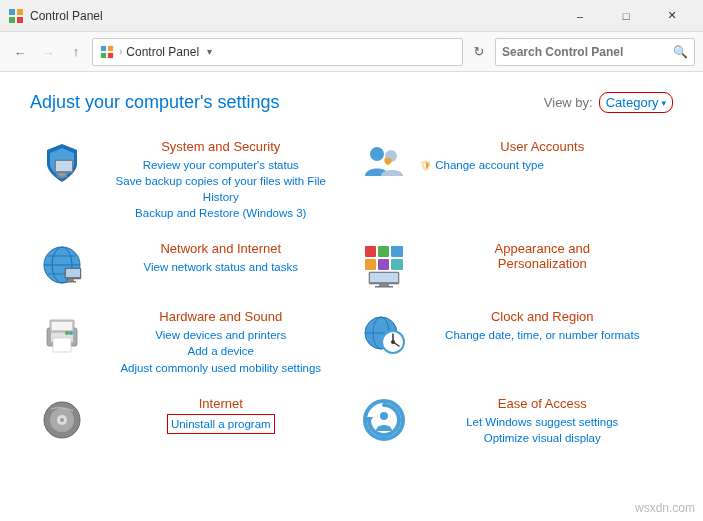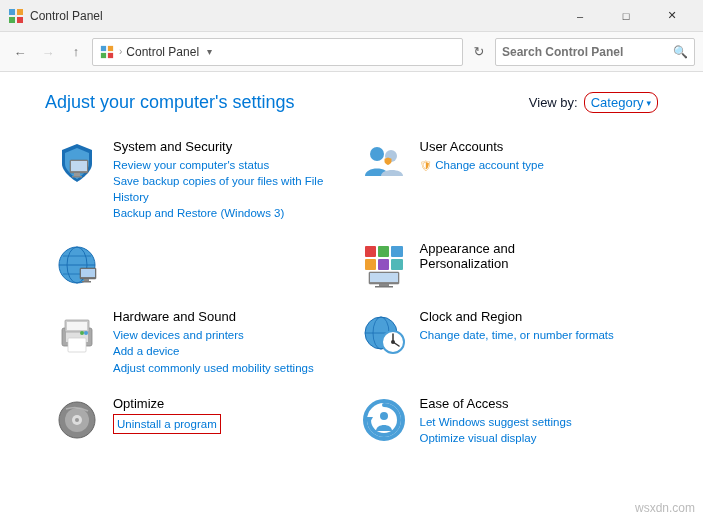--- a/index.html
+++ b/index.html
@@ -139,43 +139,44 @@
       background: transparent;
       font-weight: bold;
     }
     .search-icon {
       color: #666;
       font-size: 12px;
     }
 
     
     .main-content {
-      padding: 20px 45px;
+      padding: 20px 30px;
       height: calc(521px - 32px - 40px);
       overflow: hidden;
+      text-align: center;
     }
     .page-header {
       display: flex;
       align-items: center;
       justify-content: space-between;
       margin-bottom: 20px;
     }
     .page-title {
       font-size: 18px;
       color: #0078d7;
       font-weight: 400;
     }
     .view-by {
       display: flex;
       align-items: center;
       gap: 6px;
       font-size: 13px;
       color: #333;
     }
-    .view-by-label { color: #0f172a; }
+    .view-by-label { color: #737373; }
     .view-by-dropdown {
       display: flex;
       align-items: center;
       gap: 3px;
       border: 1px solid #c00;
       padding: 2px 6px;
       color: #0078d7;
       cursor: pointer;
       font-size: 13px;
       border-radius: 9px;
@@ -200,21 +201,21 @@
       width: 48px;
       height: 48px;
       flex-shrink: 0;
       display: flex;
       align-items: center;
       justify-content: center;
     }
     .category-info { flex: 1; }
     .category-name {
       font-size: 13px;
-      color: #000000;
+      color: #c2410c;
       font-weight: 400;
       margin-bottom: 3px;
       cursor: pointer;
     }
     .category-link {
       font-size: 11.5px;
       color: #0078d7;
       cursor: pointer;
       line-height: 1.4;
       display: block;
@@ -343,20 +344,24 @@
           <line x1="5" y1="23" x2="41" y2="23" stroke="#1a6fb5" stroke-width="1"></line>
           <line x1="9" y1="14" x2="37" y2="14" stroke="#1a6fb5" stroke-width="0.8"></line>
           <line x1="9" y1="32" x2="37" y2="32" stroke="#1a6fb5" stroke-width="0.8"></line>
 
           <rect x="26" y="26" width="16" height="11" rx="1" fill="#777" stroke="#555" stroke-width="0.5"></rect>
           <rect x="27" y="27" width="14" height="8" fill="#b0d0f0"></rect>
           <rect x="30" y="37" width="5" height="2" fill="#888"></rect>
           <rect x="28" y="39" width="9" height="1.5" fill="#777"></rect>
         </svg>
       </div>
+      <div class="category-info">
+        <div class="category-name">Network and Internet</div>
+        <span class="category-link">View network status and tasks</span>
+      </div>
     </div>
 
     <div class="category-item">
       <div class="category-icon">
         <svg width="46" height="46" viewBox="0 0 46 46">
 
           <rect x="4" y="4" width="11" height="11" fill="#e04040" rx="1"></rect>
           <rect x="17" y="4" width="11" height="11" fill="#50b050" rx="1"></rect>
           <rect x="30" y="4" width="12" height="11" fill="#4a9fd8" rx="1"></rect>
           <rect x="4" y="17" width="11" height="11" fill="#f0a030" rx="1"></rect>
@@ -423,21 +428,21 @@
 
           <circle cx="23" cy="23" r="18" fill="#888" stroke="#666" stroke-width="1"></circle>
           <circle cx="23" cy="23" r="12" fill="#aaa"></circle>
           <circle cx="23" cy="23" r="5" fill="#ddd"></circle>
           <circle cx="23" cy="23" r="2" fill="#999"></circle>
 
           <path d="M12 12 Q23 8 34 14" fill="none" stroke="#ccc" stroke-width="1.5" opacity="0.6"></path>
         </svg>
       </div>
       <div class="category-info">
-        <div class="category-name">Optimize</div>
+        <div class="category-name">Internet</div>
         <span class="category-link highlighted">Uninstall a program</span>
       </div>
     </div>
 
     <div class="category-item">
       <div class="category-icon">
         <svg width="46" height="46" viewBox="0 0 46 46">
 
           <circle cx="23" cy="23" r="19" fill="none" stroke="#4a9fd8" stroke-width="4"></circle>
 

